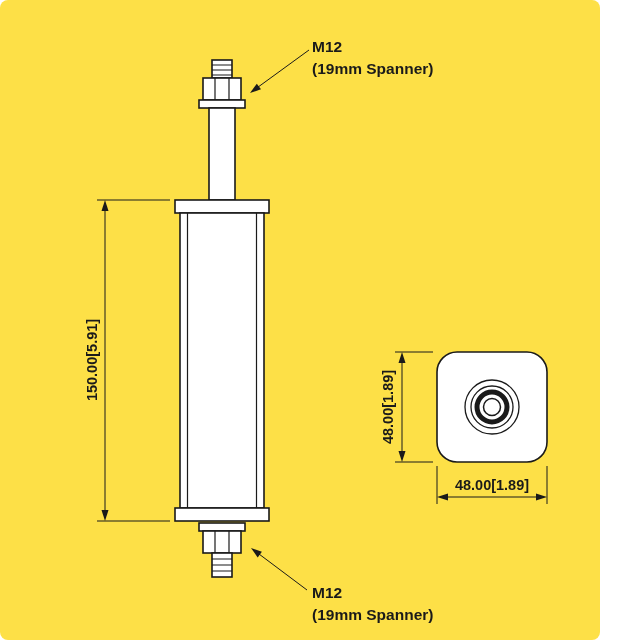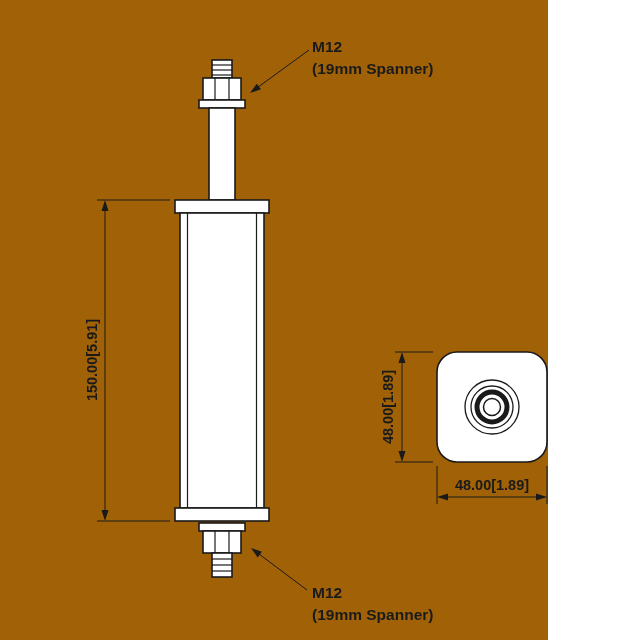--- a/index.html
+++ b/index.html
@@ -5,24 +5,25 @@
   html, body {
     margin: 0;
     padding: 0;
     width: 640px;
     height: 640px;
     background: #ffffff;
     font-family: "Liberation Sans", sans-serif;
   }
   .canvas {
     position: relative;
-    width: 548px;
+    width: 600px;
     height: 640px;
-    background: #a16207;
+    background: #fde047;
     overflow: hidden;
+    border-radius: 8px;
   }
   svg { display: block; }
   .ol   { fill: #ffffff; stroke: #1a1a1a; stroke-width: 1.6; }
   .ln   { fill: none;    stroke: #1a1a1a; stroke-width: 1.2; }
   .dimln{ fill: none;    stroke: #1a1a1a; stroke-width: 1;   }
   .arr  { fill: #1a1a1a; stroke: none; }
   .circ { fill: none;    stroke: #1a1a1a; }
   text.lbl  { font-family: "Liberation Sans", sans-serif; font-size: 15.5px; font-weight: 700; fill: #1a1a1a; }
   text.dimt { font-family: "Liberation Sans", sans-serif; font-size: 14.5px; font-weight: 700; fill: #1a1a1a; }
 </style>

